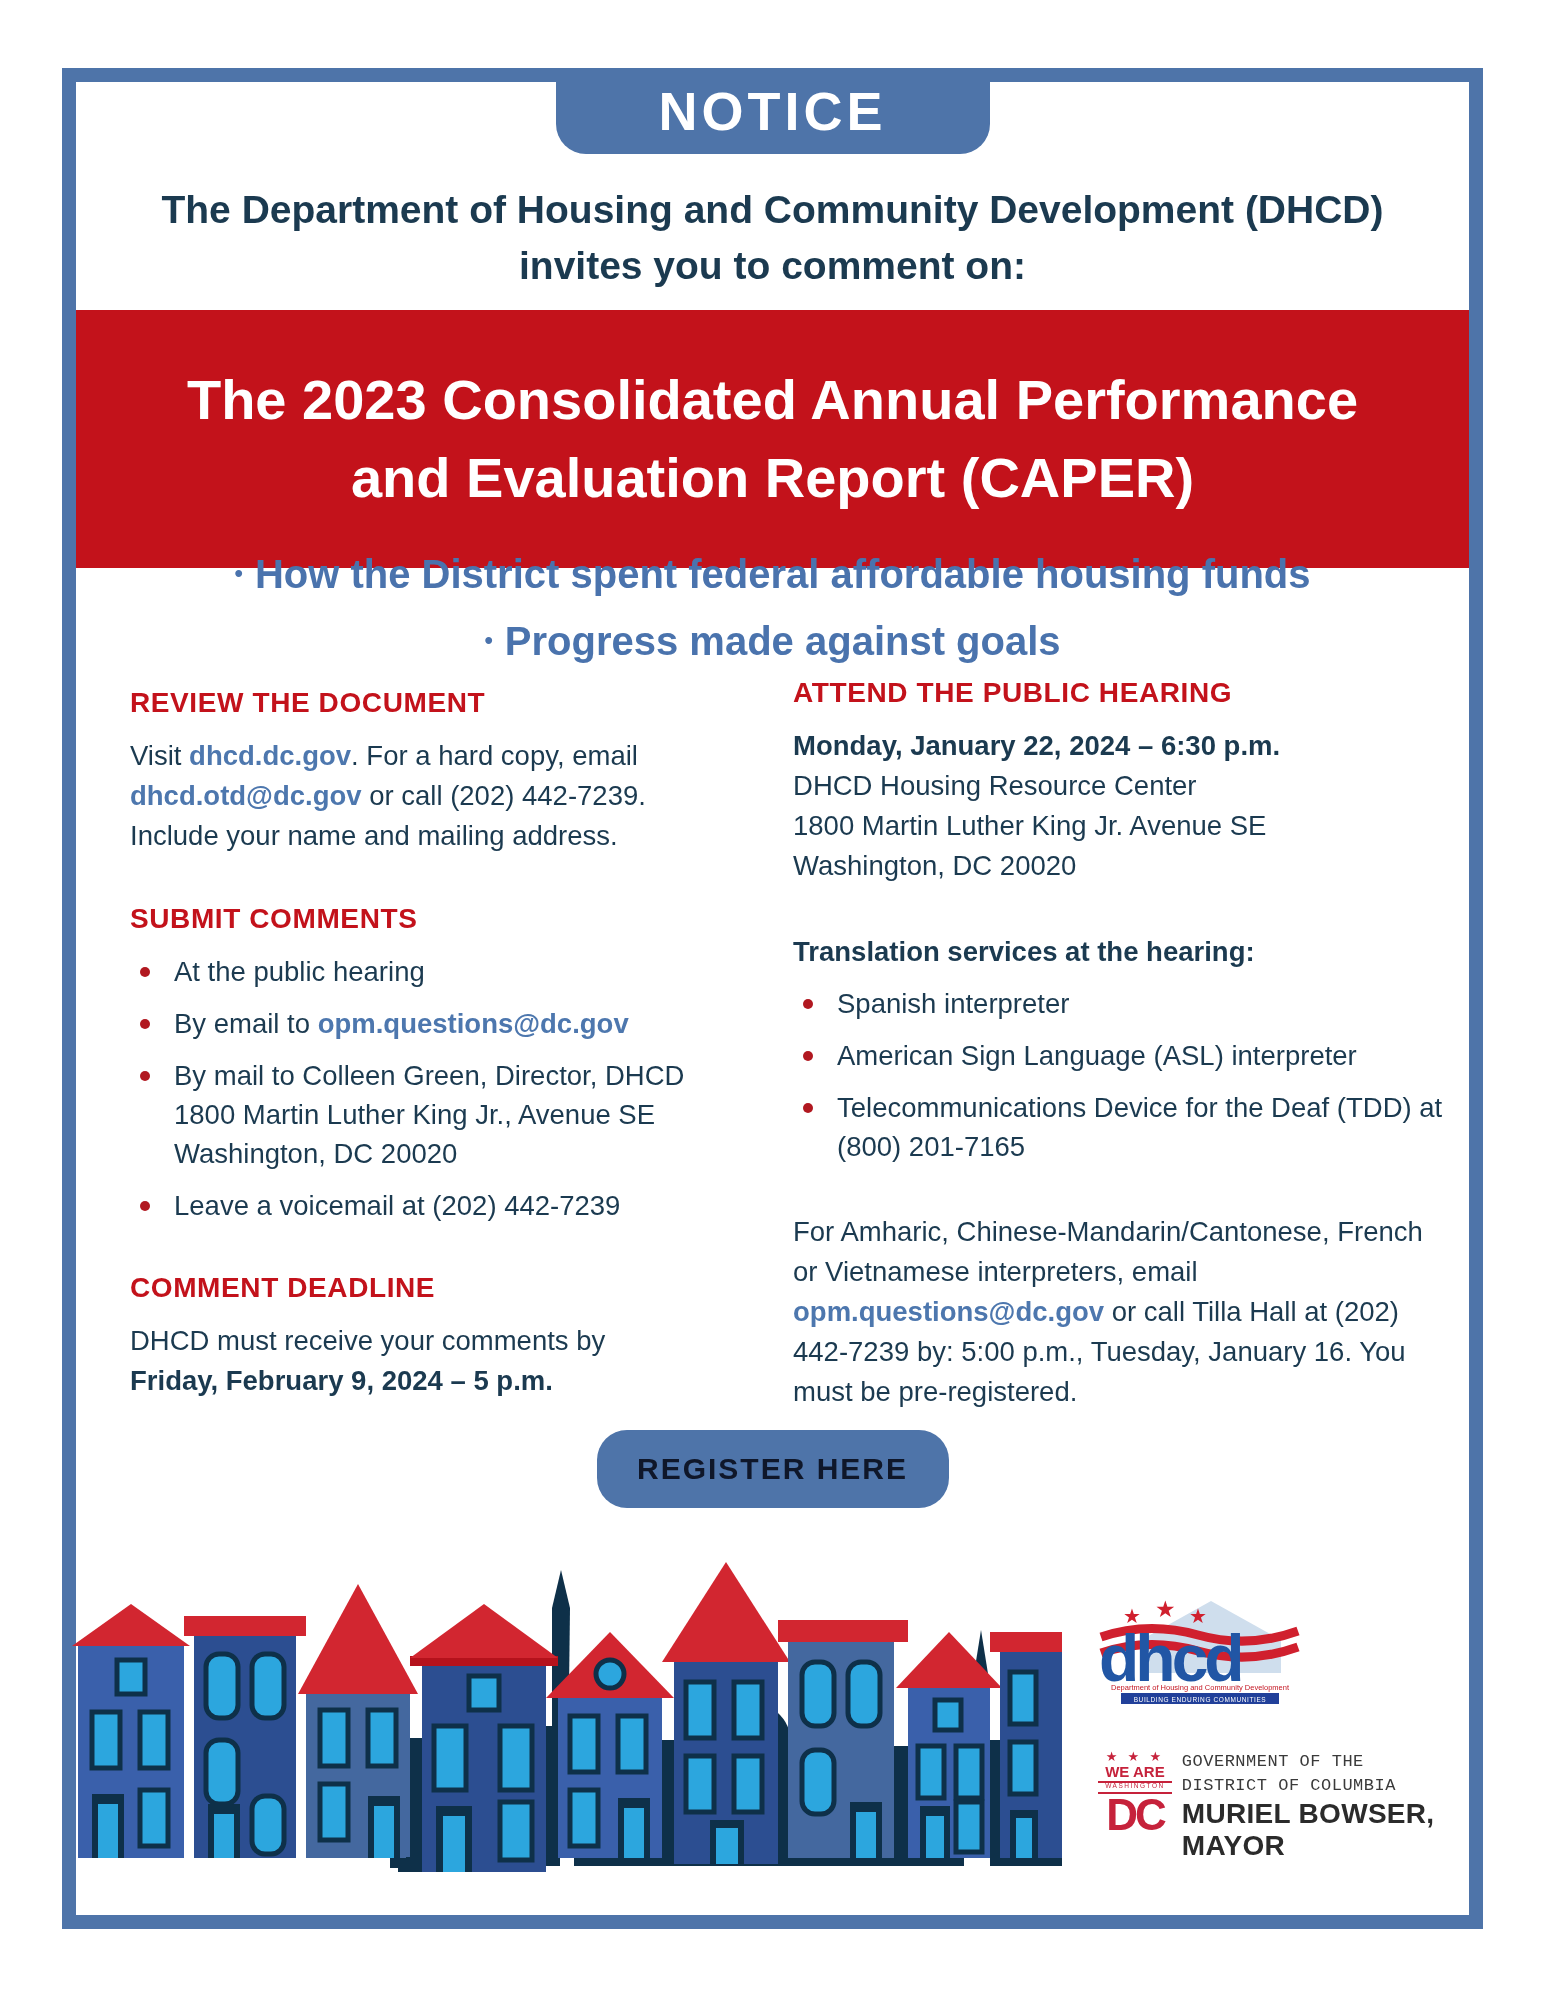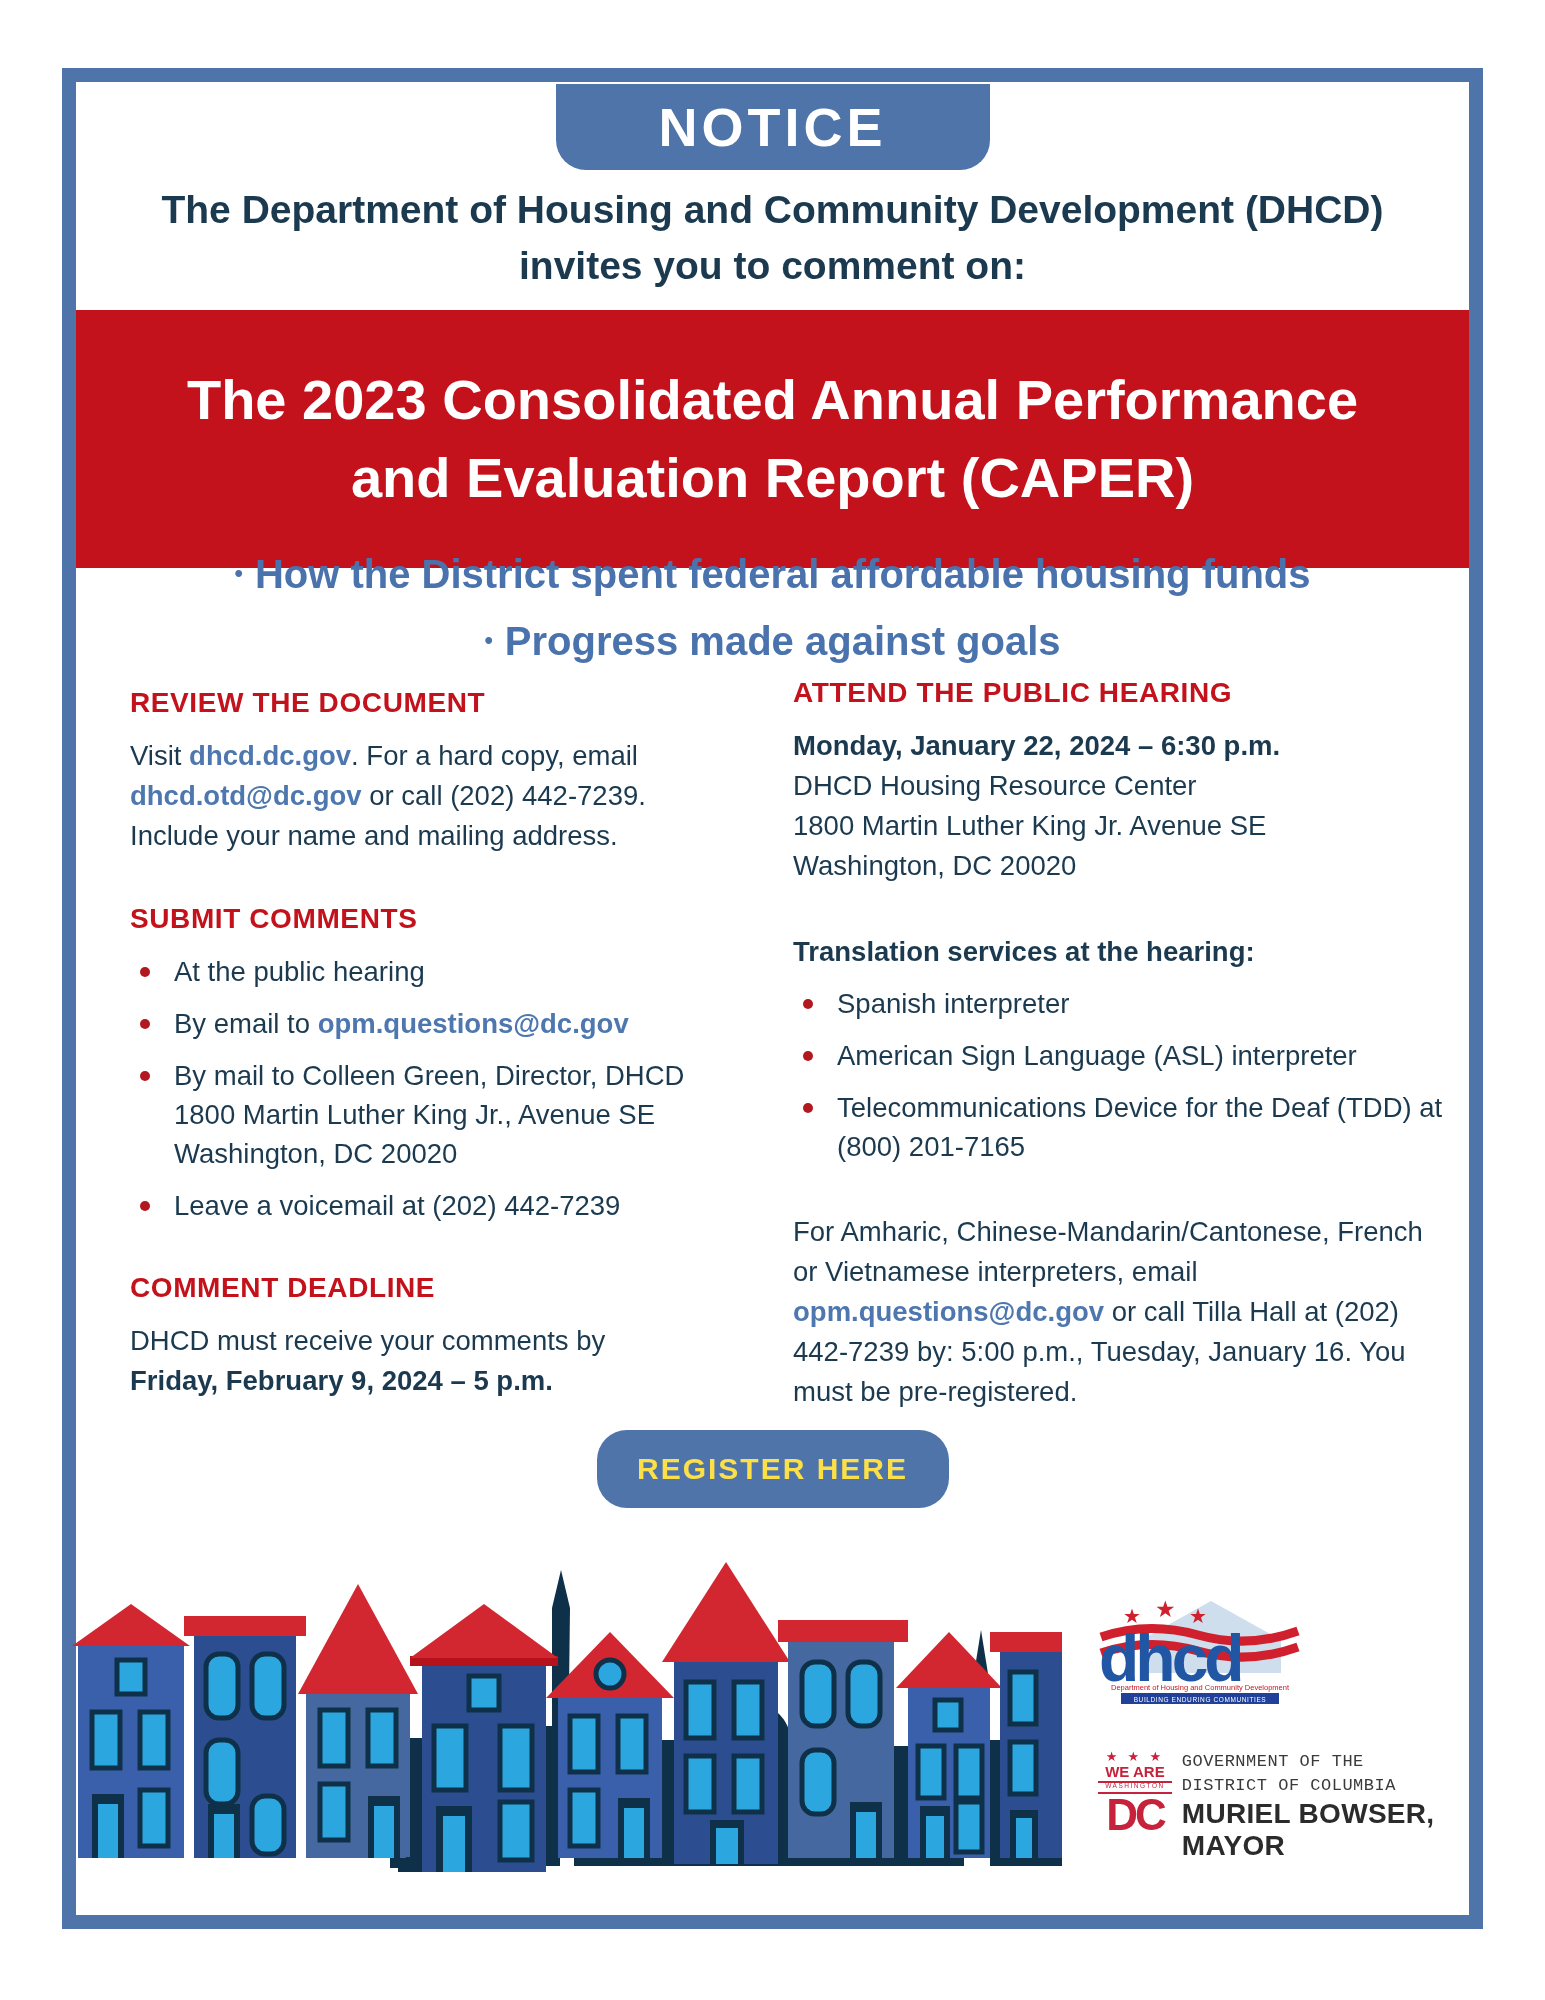--- a/index.html
+++ b/index.html
@@ -5,21 +5,21 @@
   html,body { margin:0; padding:0; background:#ffffff; }
   body {
     width:1545px; height:2000px; position:relative; overflow:hidden;
     font-family:"Liberation Sans", sans-serif; color:#1b3a50;
   }
   .frame {
     position:absolute; left:62px; top:68px; width:1393px; height:1833px;
     border:14px solid #4e74a9;
   }
   .notice-tab {
-    position:absolute; top:84px; left:50%; transform:translateX(-50%);
+    position:absolute; top:68px; left:50%; transform:translateX(-50%);
     width:434px; height:86px; background:#4e74a9;
     border-radius:0 0 30px 30px;
     display:flex; align-items:center; justify-content:center;
     color:#ffffff; font-size:54px; font-weight:bold; letter-spacing:4px;
   }
   .intro {
     position:absolute; top:182px; left:0; width:100%;
     text-align:center; font-size:39px; font-weight:bold; line-height:56px;
     color:#1b3a50;
   }
@@ -56,21 +56,21 @@
   }
   ul.bullets li::before {
     content:""; position:absolute; left:10px; top:15px;
     width:10px; height:10px; border-radius:50%; background:#b11820;
   }
 
   .register-btn {
     position:absolute; top:1430px; left:50%; transform:translateX(-50%);
     width:352px; height:78px; background:#4e74a9; border-radius:30px;
     display:flex; align-items:center; justify-content:center;
-    color:#fde047; font-size:30px; font-weight:bold; letter-spacing:2px;
+    color:#0f172a; font-size:30px; font-weight:bold; letter-spacing:2px;
     cursor:pointer;
   }
 
   .illustration { position:absolute; left:72px; top:1510px; }
 
   .dhcd-logo { position:absolute; left:1093px; top:1593px; }
   .star-text { font-family:"DejaVu Sans", sans-serif; }
 
   .dc-logo { position:absolute; left:1098px; top:1750px; display:flex; align-items:flex-start; }
   .dc-left { color:#c6223b; width:74px; text-align:center; line-height:1; }

